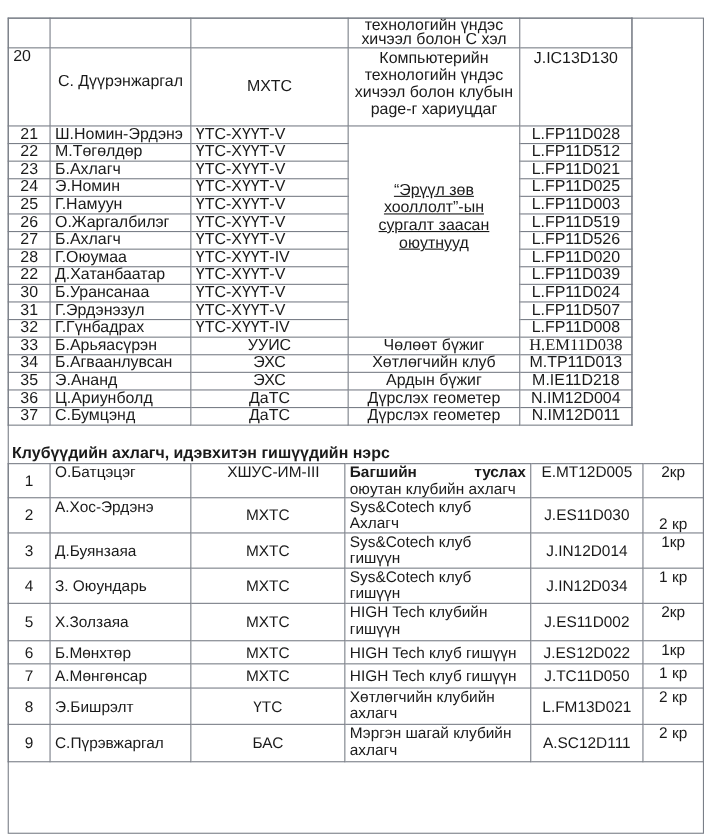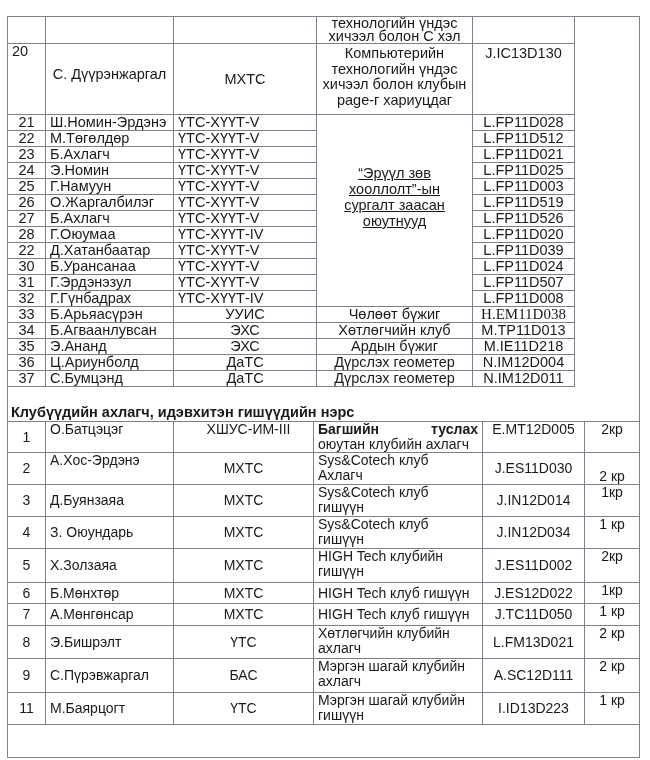--- a/index.html
+++ b/index.html
@@ -292,25 +292,14 @@
         <td class="c1">9</td>
         <td class="c2" style="vertical-align:middle">С.Пүрэвжаргал</td>
         <td class="c3">БАС</td>
         <td class="c4">
           <div>Мэргэн шагай клубийн</div>
           <div>ахлагч</div>
         </td>
         <td class="c5" style="vertical-align:middle">A.SC12D111</td>
         <td class="c6">2 кр</td>
       </tr>
-      <tr style="height: 32px;">
-        <td class="c1">11</td>
-        <td class="c2" style="vertical-align:middle">М.Баярцогт</td>
-        <td class="c3">ҮТС</td>
-        <td class="c4">
-          <div>Мэргэн шагай клубийн</div>
-          <div>гишүүн</div>
-        </td>
-        <td class="c5" style="vertical-align:middle">I.ID13D223</td>
-        <td class="c6">1 кр</td>
-      </tr>
     </tbody>
 </table>
 
 </body></html>

